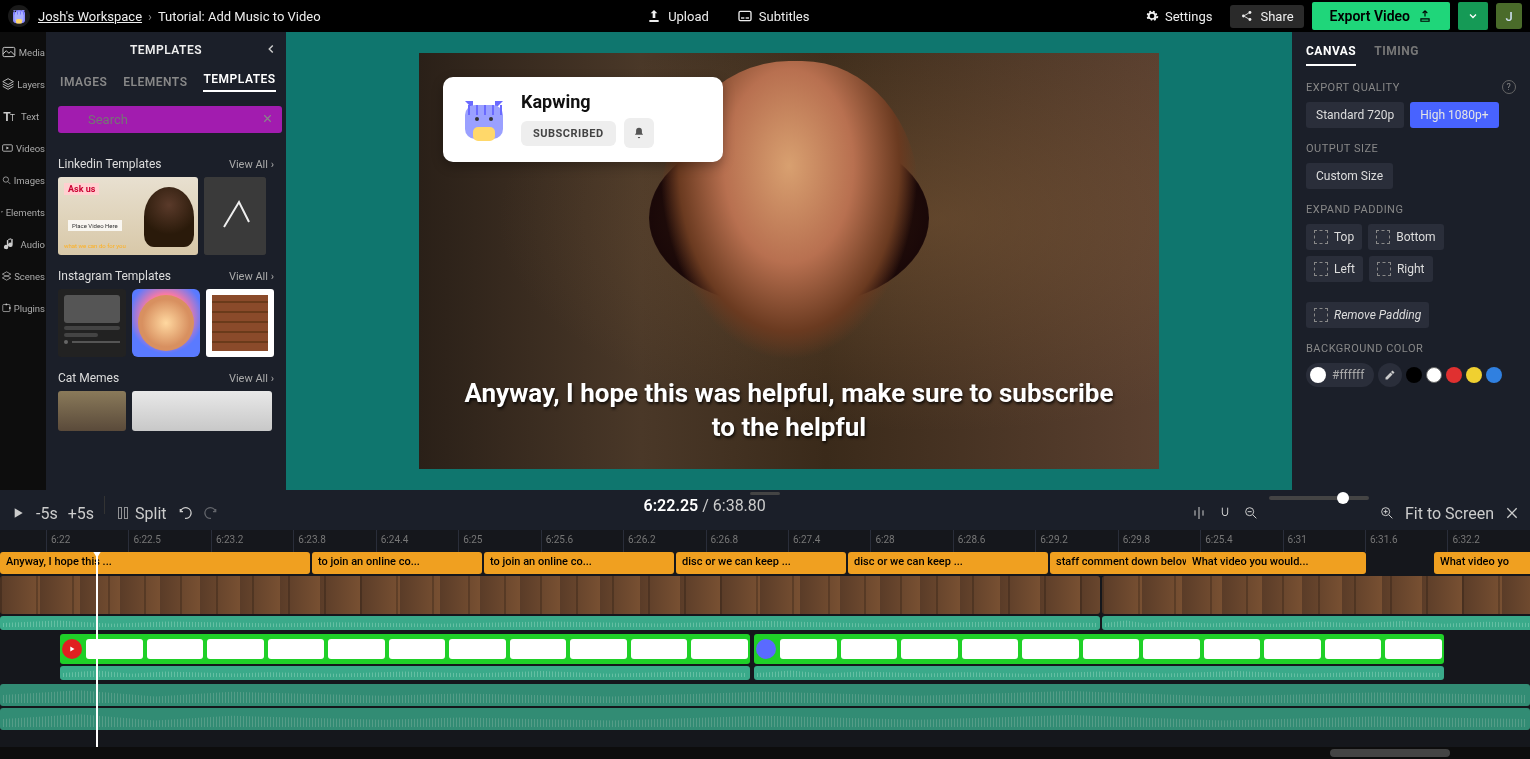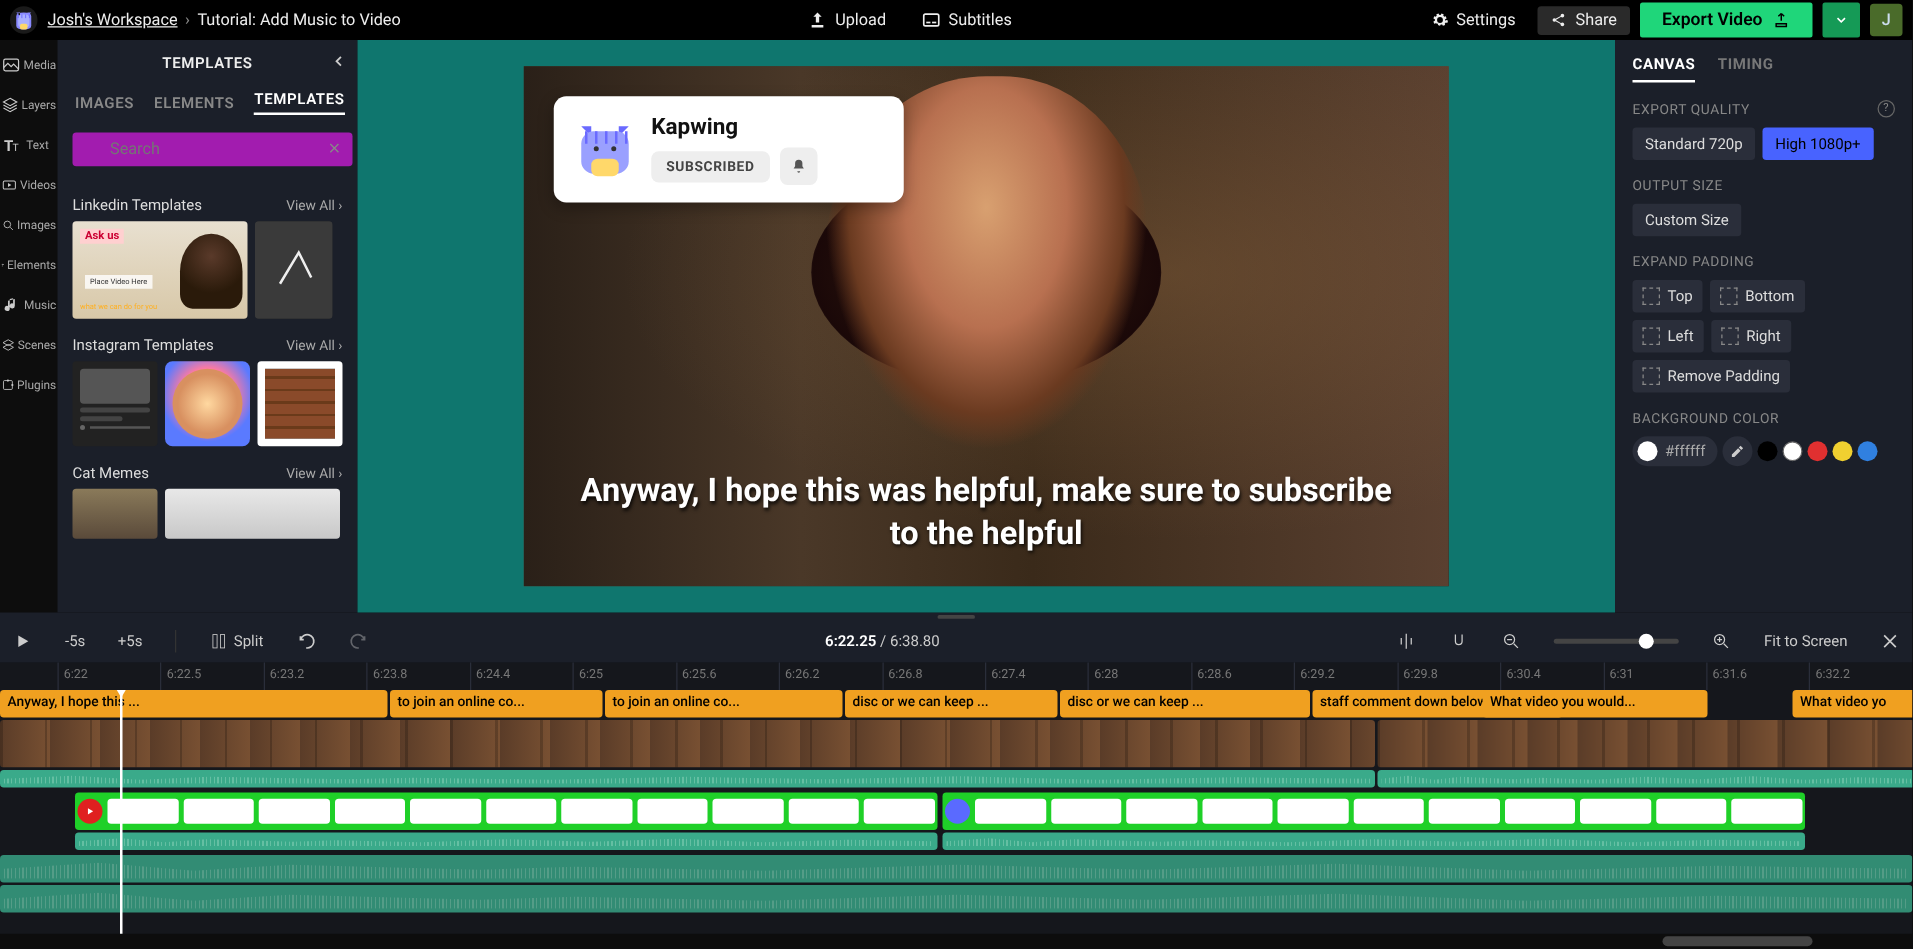--- a/index.html
+++ b/index.html
@@ -71,31 +71,31 @@
 .subtitle { position: absolute; bottom: 24px; left: 50%; transform: translateX(-50%); color: #fff; font-size: 26px; font-weight: 700; text-align: center; text-shadow: 1px 2px 3px rgba(0,0,0,0.8); line-height: 1.3; width: 90%; }
 
 
 .rightpanel { width: 238px; background: #1b1f29; padding: 12px 14px; font-size: 12px; color: #aaa; overflow-y:auto; }
 .rp-tabs { display: flex; gap: 18px; font-size: 12px; font-weight: 700; letter-spacing: 0.5px; margin-bottom: 14px; }
 .rp-tab { color: #777; cursor: pointer; padding-bottom: 6px; }
 .rp-tab.active { color: #fff; border-bottom: 2px solid #fff; }
 .rp-section-label { font-size: 11px; letter-spacing: 0.5px; color: #888; margin: 14px 0 8px; display:flex; justify-content:space-between; align-items:center; }
 .rp-row { display: flex; gap: 6px; flex-wrap: wrap; }
 .rp-btn { background: #2a2e3a; color: #ddd; padding: 6px 10px; border-radius: 3px; font-size: 12px; cursor: pointer; }
-.rp-btn.active { background: #4863ff; color: #000000; }
+.rp-btn.active { background: #4863ff; color: #e5e5e5; }
 .rp-pad-btn { background: #2a2e3a; padding: 6px 8px; border-radius:3px; display:flex; align-items:center; gap:6px; font-size:12px; color:#ddd; cursor:pointer; }
 .dashed-sq { width:14px; height:14px; border:1.5px dashed #888; }
 .color-row { display:flex; align-items:center; gap:4px; margin-top:8px; }
 .color-swatch { width: 16px; height: 16px; border-radius: 50%; cursor:pointer; }
 .color-pill { background:#2a2e3a; border-radius:14px; padding:4px 10px 4px 4px; display:flex; align-items:center; gap:6px; font-size:12px; }
 .eyedrop { width:24px; height:24px; background:#2a2e3a; border-radius:50%; display:flex; align-items:center; justify-content:center; cursor:pointer; }
 
 
 .timeline { height: 263px; background: #15171c; display: flex; flex-direction: column; }
-.tl-toolbar { height: 34px; background: #1b1f29; display: flex; align-items: center; padding: 0 10px; gap: 26px; font-size: 12px; color: #ccc; }
+.tl-toolbar { height: 34px; background: #1b1f29; display: flex; padding: 0 10px; gap: 10px; font-size: 16px; color: #ccc; }
 .tl-tool { cursor: pointer; display:flex; align-items:center; gap:4px; }
 .tl-sep { width:1px; height:18px; background:#333; }
 .tl-toolbar .spacer { flex:1; }
 .tl-time { color:#ccc; }
 .tl-time .cur { color:#fff; font-weight:600; }
 .icon { width:16px; height:16px; fill:#ccc; }
 .zoom-slider { width: 100px; height: 4px; background: #444; border-radius: 2px; position: relative; cursor:pointer; }
 .zoom-slider .thumb { position: absolute; right: 20px; top: -4px; width: 12px; height: 12px; background: #fff; border-radius: 50%; }
 .ruler { height: 22px; background: #15171c; position: relative; font-size: 10px; color: #777; display:flex; padding-left: 46px; }
 .ruler .tick { flex:1; border-left:1px solid #2a2e3a; padding-left:4px; padding-top:4px; position:relative; }
@@ -222,21 +222,21 @@
             <rect x="4" y="4" width="7" height="7" fill="#ccc"></rect>
             <circle cx="16" cy="8" r="3.5" fill="#ccc"></circle>
             <path d="M8 14l4 7H4z" fill="#ccc"></path>
           </svg>
           <span>Elements</span>
         </div>
       <div class="rail-item">
           <svg viewBox="0 0 24 24">
             <path d="M10 4v12a3 3 0 11-2-2.8V7l8-2v8a3 3 0 11-2-2.8V4l-4 1z" fill="#ccc"></path>
           </svg>
-          <span>Music</span>
+          <span>Audio</span>
         </div>
       <div class="rail-item">
           <svg viewBox="0 0 24 24">
             <path d="M12 3l9 5-9 5-9-5zm0 8l9 5-9 5-9-5z" fill="none" stroke="#ccc" stroke-width="1.5"></path>
           </svg>
           <span>Scenes</span>
         </div>
       <div class="rail-item">
           <svg viewBox="0 0 24 24">
             <rect x="4" y="4" width="16" height="16" rx="2" fill="none" stroke="#ccc" stroke-width="1.5"></rect>
@@ -386,21 +386,21 @@
       <div class="rp-row" style="margin-top:6px;">
         <div class="rp-pad-btn">
             <span class="dashed-sq"></span>
             <span>Left</span>
           </div>
         <div class="rp-pad-btn">
             <span class="dashed-sq"></span>
             <span>Right</span>
           </div>
       </div>
-      <div class="rp-row" style="margin-top:6px;">
+      <div class="rp-row" style="margin-top:20px;font-style:italic;">
         <div class="rp-pad-btn">
             <span class="dashed-sq"></span>
             <span>Remove Padding</span>
           </div>
       </div>
       <div class="rp-section-label">BACKGROUND COLOR</div>
       <div class="color-row">
         <div class="color-pill">
             <span class="color-swatch" style="background:#fff;"></span>
             <span>#ffffff</span>
@@ -493,21 +493,21 @@
         <div class="tick">6:24.4</div>
         <div class="tick">6:25</div>
         <div class="tick">6:25.6</div>
         <div class="tick">6:26.2</div>
         <div class="tick">6:26.8</div>
         <div class="tick">6:27.4</div>
         <div class="tick">6:28</div>
         <div class="tick">6:28.6</div>
         <div class="tick">6:29.2</div>
         <div class="tick">6:29.8</div>
-        <div class="tick">6:30.4</div>
+        <div class="tick">6:25.4</div>
         <div class="tick">6:31</div>
         <div class="tick">6:31.6</div>
         <div class="tick">6:32.2</div>
       </div>
     <div class="tracks">
       <div class="playhead"></div>
       <div class="track" style="height:22px;" id="subtrack">
           <div class="clip sub" style="left: 0px; width: 310px;">Anyway, I hope this ...</div>
           <div class="clip sub" style="left: 312px; width: 170px;">to join an online co...</div>
           <div class="clip sub" style="left: 484px; width: 190px;">to join an online co...</div>

